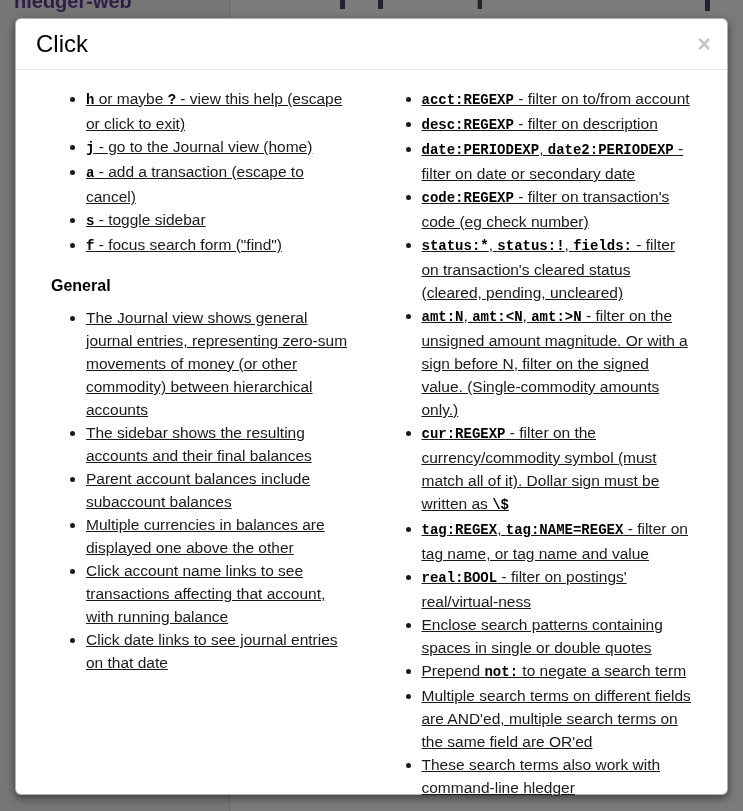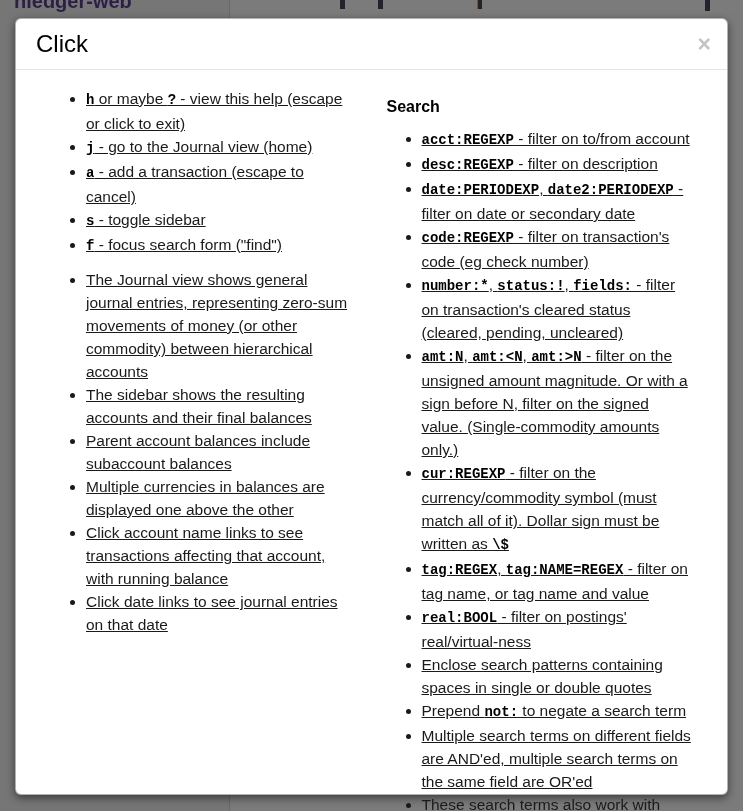--- a/index.html
+++ b/index.html
@@ -128,37 +128,37 @@
   </div>
   <div class="modal-body">
     <div class="help-col">
         <ul>
           <li><code>h</code> or maybe <code>?</code> - view this help (escape or click to exit)</li>
           <li><code>j</code> - go to the Journal view (home)</li>
           <li><code>a</code> - add a transaction (escape to cancel)</li>
           <li><code>s</code> - toggle sidebar</li>
           <li><code>f</code> - focus search form ("find")</li>
         </ul>
+        <h5>General</h5>
         <ul>
           <li>The Journal view shows general journal entries, representing zero-sum movements of money (or other commodity) between hierarchical accounts</li>
           <li>The sidebar shows the resulting accounts and their final balances</li>
           <li>Parent account balances include subaccount balances</li>
           <li>Multiple currencies in balances are displayed one above the other</li>
           <li>Click account name links to see transactions affecting that account, with running balance</li>
           <li>Click date links to see journal entries on that date</li>
         </ul>
       </div>
     <div class="help-col">
-        <h5>Search</h5>
         <ul>
           <li><code>acct:REGEXP</code> - filter on to/from account</li>
           <li><code>desc:REGEXP</code> - filter on description</li>
           <li><code>date:PERIODEXP</code>, <code>date2:PERIODEXP</code> - filter on date or secondary date</li>
           <li><code>code:REGEXP</code> - filter on transaction's code (eg check number)</li>
-          <li><code>number:*</code>, <code>status:!</code>, <code>fields:</code> - filter on transaction's cleared status (cleared, pending, uncleared)</li>
+          <li><code>status:*</code>, <code>status:!</code>, <code>fields:</code> - filter on transaction's cleared status (cleared, pending, uncleared)</li>
           <li><code>amt:N</code>, <code>amt:&lt;N</code>, <code>amt:&gt;N</code> - filter on the unsigned amount magnitude. Or with a sign before N, filter on the signed value. (Single-commodity amounts only.)</li>
           <li><code>cur:REGEXP</code> - filter on the currency/commodity symbol (must match all of it). Dollar sign must be written as <code>\$</code></li>
           <li><code>tag:REGEX</code>, <code>tag:NAME=REGEX</code> - filter on tag name, or tag name and value</li>
           <li><code>real:BOOL</code> - filter on postings' real/virtual-ness</li>
           <li>Enclose search patterns containing spaces in single or double quotes</li>
           <li>Prepend <code>not:</code> to negate a search term</li>
           <li>Multiple search terms on different fields are AND'ed, multiple search terms on the same field are OR'ed</li>
           <li>These search terms also work with command-line hledger</li>
         </ul>
       </div>

